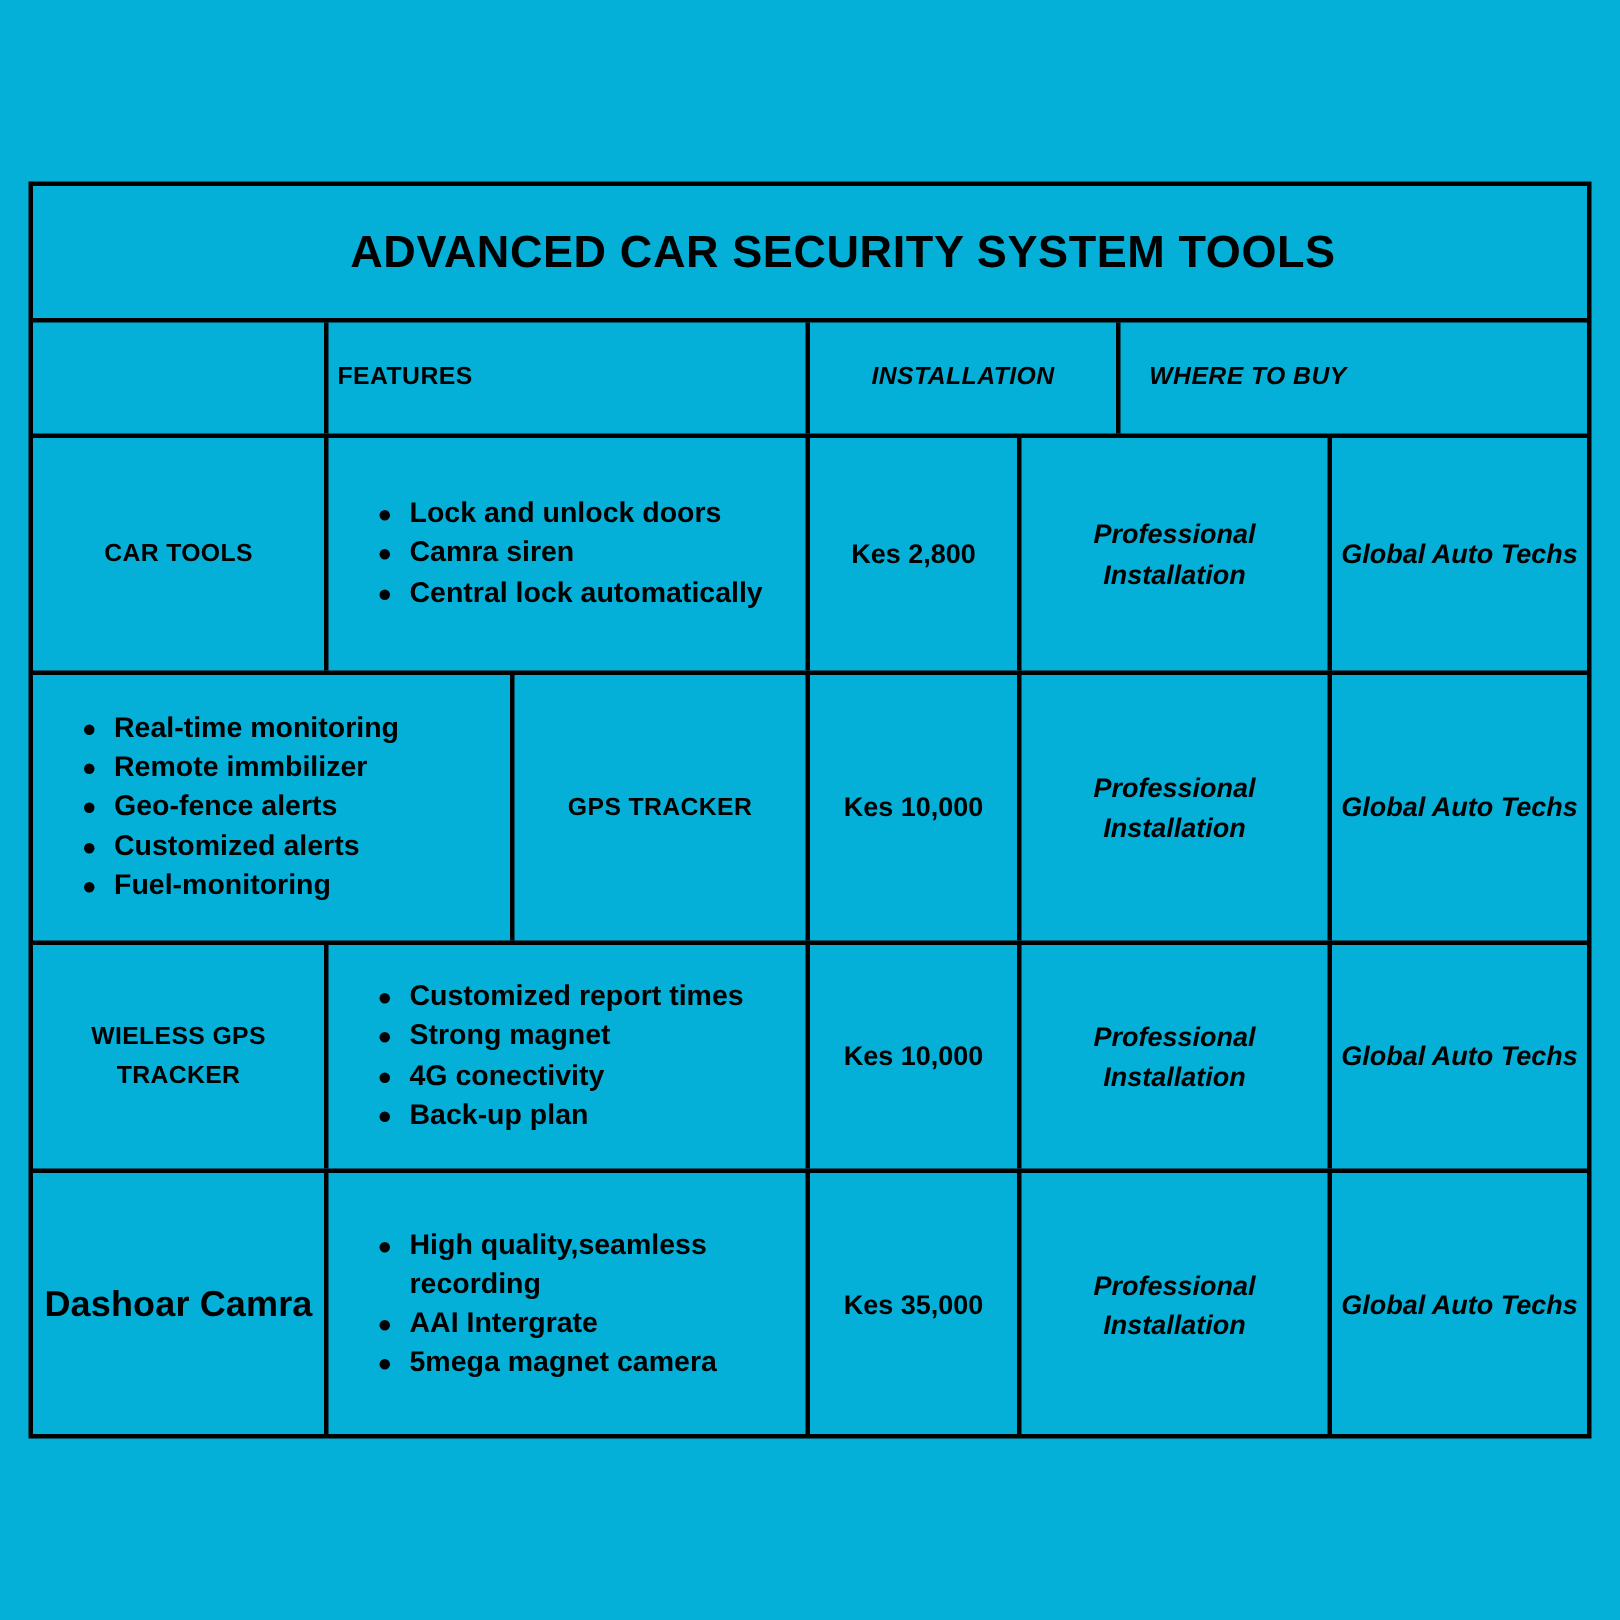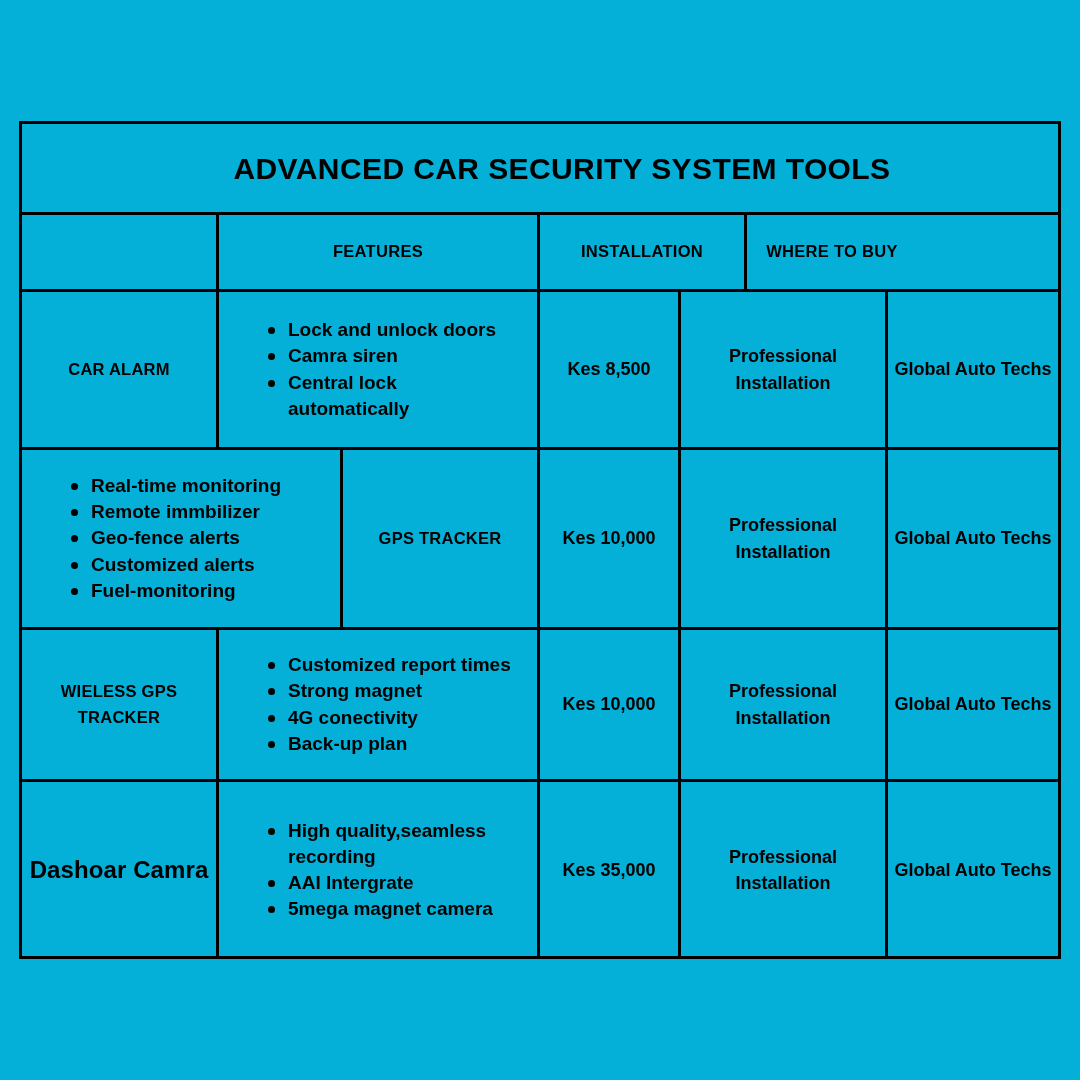--- a/index.html
+++ b/index.html
@@ -67,27 +67,27 @@
 
   .tcell {
     box-sizing: border-box;
     border-right: 3px solid #000000;
     display: flex;
     align-items: center;
     justify-content: center;
     padding: 4px 6px;
     overflow: hidden;
   }
-  .tcell:last-child { border-right: none; }
+  .tcell:last-child { border-right: none; font-style: italic; }
 
   
   .c-name  { flex: 0 0 197px; }
   .c-feat  { flex: 0 0 321px; }
   .c-price { flex: 0 0 141px; }
-  .c-inst  { flex: 0 0 207px; }
+  .c-inst  { flex: 0 0 207px; font-style: italic; }
   .c-buy   { flex: 0 0 170px; }
 
   
   .header-row { flex: 0 0 77px; }
   .col-head {
     font-size: 16.5px;
     font-weight: 700;
     letter-spacing: 0.3px;
     text-align: center;
     line-height: 1.2;
@@ -104,21 +104,21 @@
     font-weight: 700;
     letter-spacing: 0.25px;
     text-align: center;
     line-height: 1.55;
   }
   .row-name.mixed {
     font-size: 24px;
     letter-spacing: 0.1px;
   }
 
-  .c-feat { justify-content: flex-start; padding-left: 15px; }
+  .c-feat { justify-content: flex-start; padding-left: 0; }
   ul.features {
     list-style: none;
     margin: 0;
     padding: 0 8px 0 32px;
     width: 100%;
     box-sizing: border-box;
   }
   ul.features li {
     position: relative;
     font-size: 19px;
@@ -153,44 +153,44 @@
   <div class="table-wrap">
 
     <div class="title-band">
       <div class="title-text">ADVANCED CAR SECURITY SYSTEM TOOLS</div>
     </div>
 
     <div class="trow header-row">
       <div class="tcell c-name">
         <span class="col-head"></span>
       </div>
-      <div class="tcell c-feat" style="justify-content:center;padding-left:6px;">
+      <div class="tcell c-feat" style="justify-content:flex-start;padding-left:6px;">
         <span class="col-head">FEATURES</span>
       </div>
       <div class="tcell c-inst">
         <span class="col-head">INSTALLATION</span>
       </div>
       <div class="tcell c-buy">
         <span class="col-head">WHERE TO BUY</span>
       </div>
     </div>
 
     <div class="trow r1">
       <div class="tcell c-name">
-        <span class="row-name">CAR ALARM</span>
+        <span class="row-name">CAR TOOLS</span>
       </div>
       <div class="tcell c-feat">
         <ul class="features">
           <li>Lock and unlock doors</li>
           <li>Camra siren</li>
           <li>Central lock automatically</li>
         </ul>
       </div>
       <div class="tcell c-price">
-        <span class="cell-text">Kes 8,500</span>
+        <span class="cell-text">Kes 2,800</span>
       </div>
       <div class="tcell c-inst">
         <span class="cell-text">Professional Installation</span>
       </div>
       <div class="tcell c-buy">
         <span class="cell-text">Global Auto Techs</span>
       </div>
     </div>
 
     <div class="trow r2">

